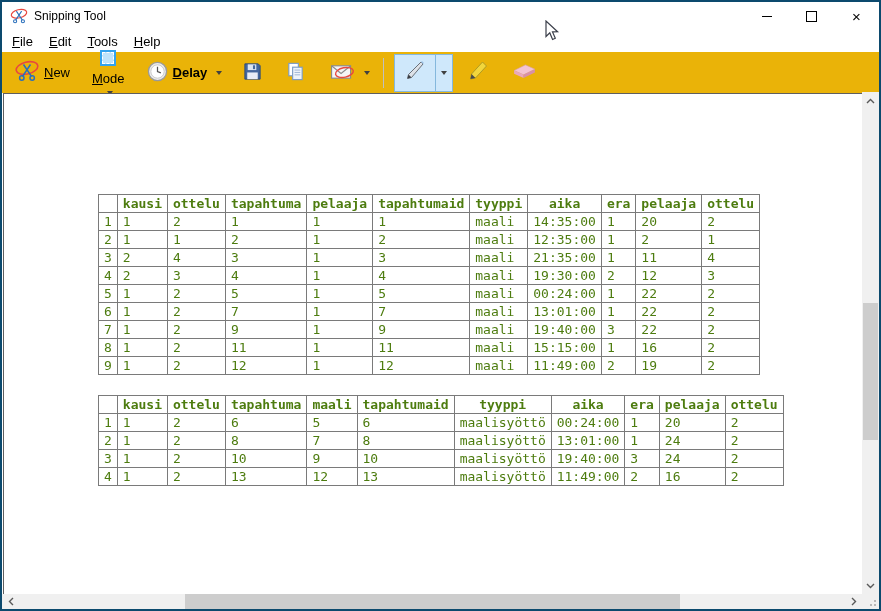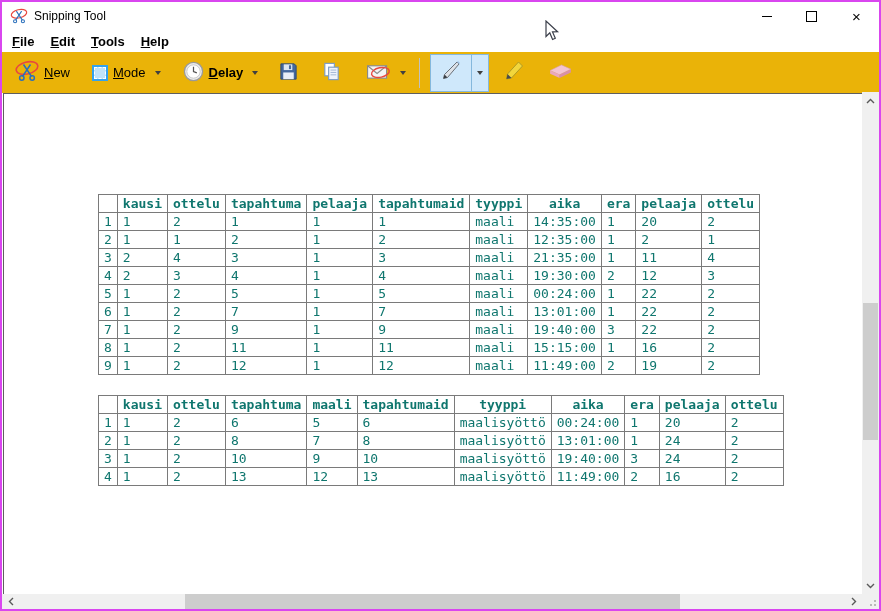--- a/index.html
+++ b/index.html
@@ -1,30 +1,30 @@
 <!DOCTYPE html>
 <html><head>
 <meta charset="utf-8">
 <style>
   html,body{margin:0;padding:0;background:#c8c8c8;font-family:"Liberation Sans",sans-serif;}
   .window{position:relative;width:881px;height:611px;box-sizing:border-box;
-    border:2px solid #d946ef;background:#ffffff;overflow:hidden;}
+    border:2px solid #0c4a6e;background:#ffffff;overflow:hidden;}
   
   .titlebar{position:absolute;top:0;left:0;right:0;height:28px;background:#fff;
     display:flex;align-items:center;}
   .app-icon{width:18px;height:18px;margin:0 6px 0 8px;flex:0 0 auto;}
   .title-text{font-size:12px;color:#000;}
   .win-controls{position:absolute;right:0;top:0;height:28px;display:flex;}
   .win-btn{width:45px;height:28px;display:flex;align-items:center;justify-content:center;
     color:#000;font-size:15px;cursor:default;}
   .min-glyph{width:10px;height:1px;background:#000;}
   .max-glyph{width:9px;height:9px;border:1px solid #000;}
   
   .menubar{position:absolute;top:28px;left:0;right:0;height:22px;background:#fff;
-    display:flex;align-items:center;padding-left:2px;font-weight:bold;}
+    display:flex;align-items:center;padding-left:2px;}
   .menu-item{font-size:13px;color:#000;padding:2px 8px;}
   .menu-item u{text-decoration:underline;}
   
   .toolbar{position:absolute;top:50px;left:0;right:0;height:41px;background:#eab308;
     display:flex;align-items:center;padding-left:6px;}
   .tb-btn{display:flex;align-items:center;gap:5px;padding:5px 7px;font-size:13px;color:#000;}
   .tb-btn u{text-decoration:underline;}
   .drop-arrow{width:0;height:0;border-left:3.5px solid transparent;
     border-right:3.5px solid transparent;border-top:4.5px solid #404040;margin-left:4px;}
   .tb-sep{width:1px;height:30px;background:#c0c0c0;margin:0 6px;}
@@ -32,21 +32,21 @@
   .mode-icon::after{content:"";position:absolute;inset:2px;background:#bfe3fa;
     border:1px dashed #ffffff;box-sizing:border-box;}
   .pen-group{display:flex;align-items:stretch;border:1px solid #84b8dd;background:#cfe8fb;margin-left:4px;}
   .pen-group .seg{display:flex;align-items:center;padding:4px 8px;}
   .pen-group .seg.arrow-seg{border-left:1px solid #84b8dd;padding:4px 5px;}
   
   .canvas{position:absolute;left:1px;top:91px;right:17px;bottom:15px;background:#fff;
     border-top:1px solid #5f5f5f;border-left:1px solid #5f5f5f;overflow:hidden;}
   .tables-wrap{position:absolute;left:94px;top:100px;}
   table.snip-table{border-collapse:collapse;margin-bottom:20px;
-    font-family:"DejaVu Sans Mono","Liberation Mono",monospace;font-size:13px;color:#0f766e;}
+    font-family:"DejaVu Sans Mono","Liberation Mono",monospace;font-size:13px;color:#4d7c0f;}
   table.snip-table th,table.snip-table td{border:1px solid #7a7a7a;padding:1px 5px;
     white-space:nowrap;line-height:15px;}
   table.snip-table th{font-weight:bold;text-align:center;}
   table.snip-table td{text-align:left;}
   
   .vscroll{position:absolute;top:90px;right:0;bottom:15px;width:17px;background:#f0f0f0;}
   .hscroll{position:absolute;left:0;right:17px;bottom:0;height:15px;background:#f0f0f0;
     display:flex;align-items:center;}
   .scroll-arrow{display:flex;align-items:center;justify-content:center;flex:0 0 17px;
     width:17px;height:15px;}
@@ -104,21 +104,21 @@
         <svg viewBox="0 0 24 24" width="24" height="24">
           <ellipse cx="12" cy="9" rx="11" ry="6" fill="none" stroke="#e8483f" stroke-width="1.6" transform="rotate(-14 12 9)"></ellipse>
           <path d="M7.5 17.5 L15.5 5.5 M16.5 17.5 L8.5 5.5" stroke="#2a6fbb" stroke-width="1.5" fill="none"></path>
           <circle cx="6.8" cy="19" r="2.2" fill="none" stroke="#2a6fbb" stroke-width="1.5"></circle>
           <circle cx="17.2" cy="19" r="2.2" fill="none" stroke="#2a6fbb" stroke-width="1.5"></circle>
         </svg>
       </span>
       <span><u>N</u>ew</span>
     </div>
 
-    <div class="tb-btn" style="margin-left:8px;">
+    <div class="tb-btn" style="margin-left:8px;flex-direction:column;">
       <span class="mode-icon"></span>
       <span><u>M</u>ode</span>
       <span class="drop-arrow"></span>
     </div>
 
     <div class="tb-btn" style="margin-left:8px;font-weight:bold;">
       <span>
         <svg viewBox="0 0 22 22" width="21" height="21">
           <circle cx="11" cy="11" r="9.5" fill="#ececec" stroke="#9a9a9a" stroke-width="1.4"></circle>
           <circle cx="11" cy="11" r="7" fill="#ffffff" stroke="#bdbdbd" stroke-width="0.8"></circle>

